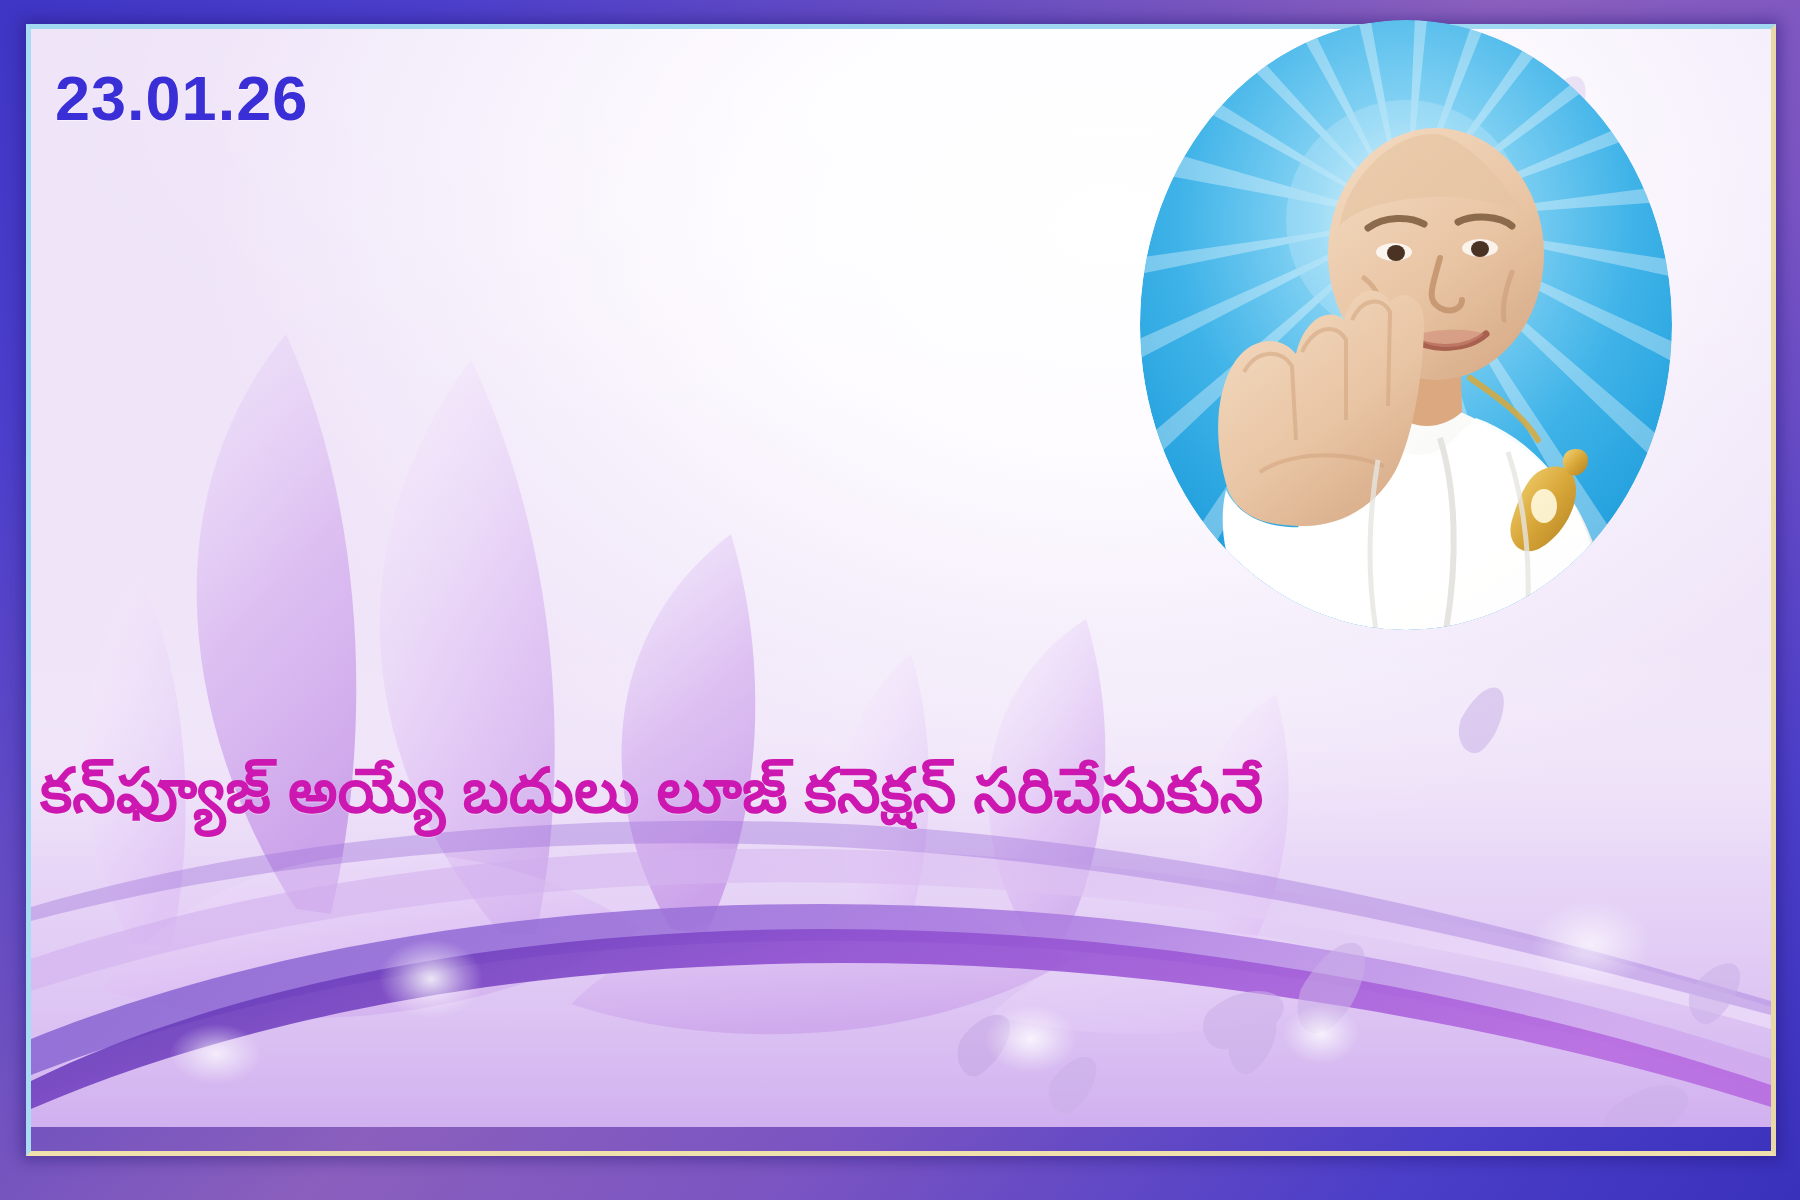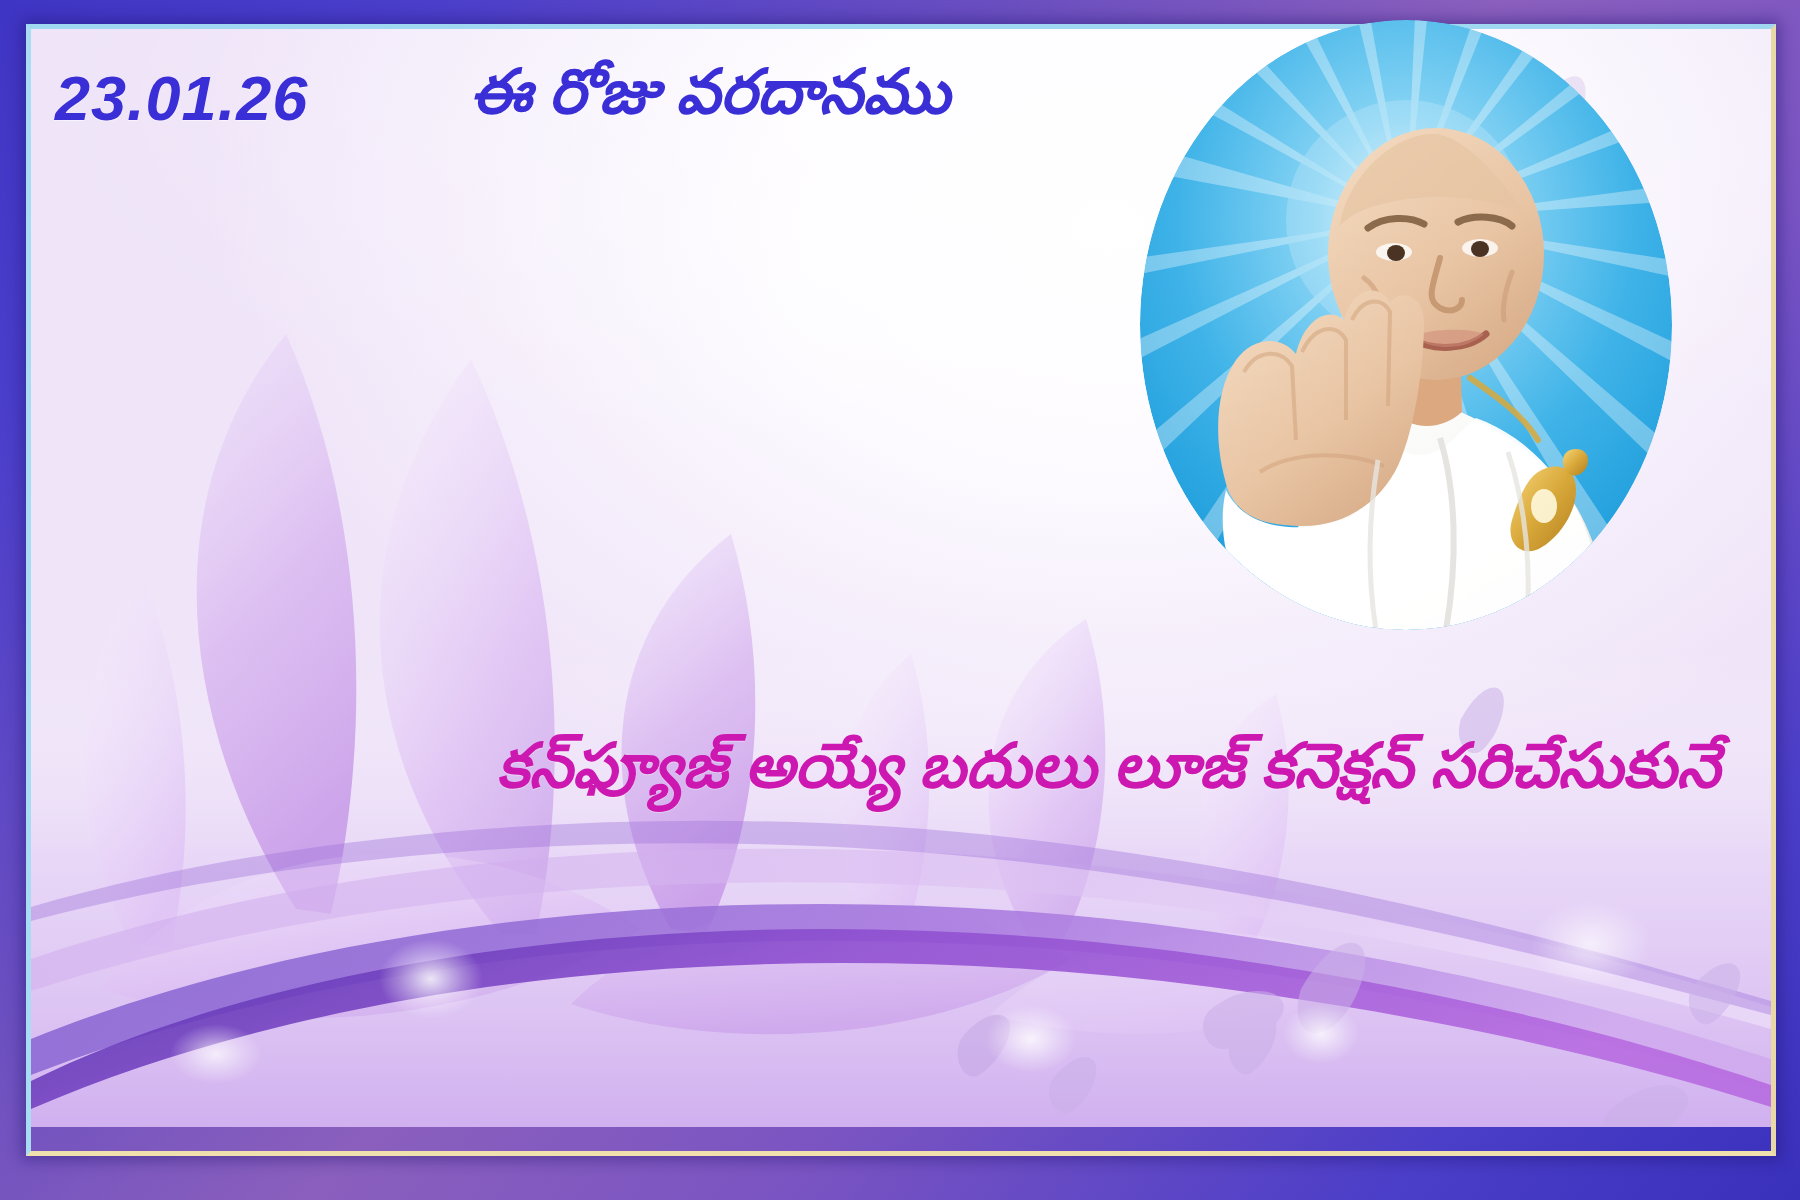--- a/index.html
+++ b/index.html
@@ -22,21 +22,20 @@
     box-sizing: border-box;
     background: linear-gradient(135deg,
                 #3f35c4 0%,
                 #4a3ecb 14%,
                 #6b4fc0 34%,
                 #8a5fbd 50%,
                 #7a54c2 66%,
                 #4b3ec8 86%,
                 #3930bb 100%);
     overflow: hidden;
-    font-style: italic;
   }
 
   
   #frame-inner-line {
     position: absolute;
     left: 26px;
     top: 24px;
     right: 24px;
     bottom: 44px;
     box-sizing: border-box;
@@ -86,23 +85,23 @@
     color: #3a2ed6;
     z-index: 6;
     white-space: nowrap;
     font-family: "Liberation Sans", "DejaVu Sans", sans-serif;
     text-shadow: 0 1px 1px rgba(255,255,255,.5);
   }
 
   #murli-text {
     position: absolute;
     left: 40px;
-    top: 710px;
+    top: 735px;
     width: 1680px;
-    text-align: right;
+    text-align: left;
     z-index: 6;
   }
   #murli-text .line {
     font-size: 62px;
     font-weight: bold;
     color: #cc18b0;
     line-height: 112px;
     white-space: nowrap;
     text-shadow: 0 1px 0 rgba(255,255,255,.35);
   }
@@ -343,20 +342,19 @@
 
         <path d="M 300 418 C 316 470 318 540 306 610" stroke="#e2e1dd" stroke-width="6" fill="none" opacity="0.9"></path>
         <path d="M 368 432 C 386 486 392 552 386 610" stroke="#e6e5e1" stroke-width="5" fill="none" opacity="0.8"></path>
         <path d="M 238 440 C 228 500 228 560 236 610" stroke="#e6e5e1" stroke-width="5" fill="none" opacity="0.8"></path>
       </g>
     </svg>
   </div>
 
   <div id="date-label">23.01.26</div>
 
-  <div id="header-title">ఈ రోజు వరదానము</div>
 
   <div id="murli-text">
     <div class="line">కన్‌ఫ్యూజ్ అయ్యే బదులు లూజ్ కనెక్షన్ సరిచేసుకునే</div>
   </div>
 
   <div id="frame-inner-line"></div>
 </div>
 
 </body></html>

